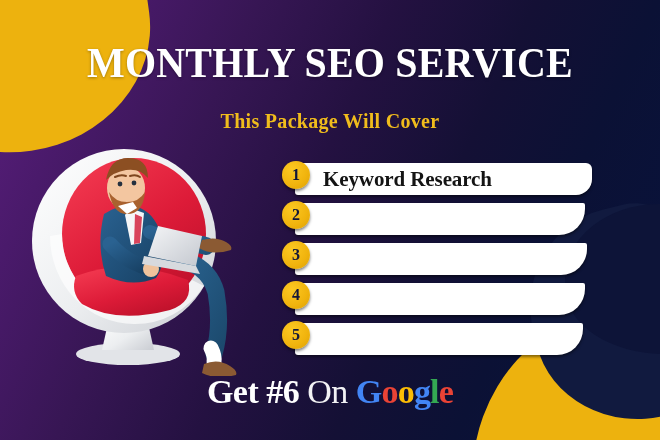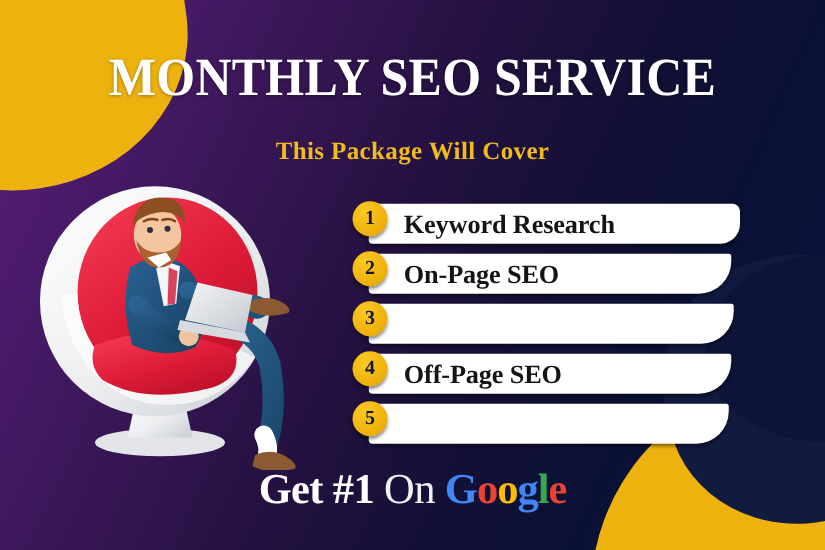--- a/index.html
+++ b/index.html
@@ -263,34 +263,32 @@
 
   <div id="feature-list">
     <div class="feature-row">
       <div class="pill"></div>
       <div class="num-badge">1</div>
       <div class="feature-label">Keyword Research</div>
     </div>
     <div class="feature-row">
       <div class="pill"></div>
       <div class="num-badge">2</div>
-      <div class="feature-label">On-Page SEO</div>
     </div>
     <div class="feature-row">
       <div class="pill"></div>
       <div class="num-badge">3</div>
     </div>
     <div class="feature-row">
       <div class="pill"></div>
       <div class="num-badge">4</div>
-      <div class="feature-label">Off-Page SEO</div>
     </div>
     <div class="feature-row">
       <div class="pill"></div>
       <div class="num-badge">5</div>
     </div>
   </div>
 
   <div id="tagline">
-    <span class="strong">Get #1</span><span class="light"> On </span><span class="google" id="google-word"><span style="color: rgb(66, 133, 244);">G</span><span style="color: rgb(234, 67, 53);">o</span><span style="color: rgb(251, 188, 5);">o</span><span style="color: rgb(66, 133, 244);">g</span><span style="color: rgb(52, 168, 83);">l</span><span style="color: rgb(234, 67, 53);">e</span></span>
+    <span class="strong">Get #6</span><span class="light"> On </span><span class="google" id="google-word"><span style="color: rgb(66, 133, 244);">G</span><span style="color: rgb(234, 67, 53);">o</span><span style="color: rgb(251, 188, 5);">o</span><span style="color: rgb(66, 133, 244);">g</span><span style="color: rgb(52, 168, 83);">l</span><span style="color: rgb(234, 67, 53);">e</span></span>
   </div>
 
 </div>
 
 </body></html>

